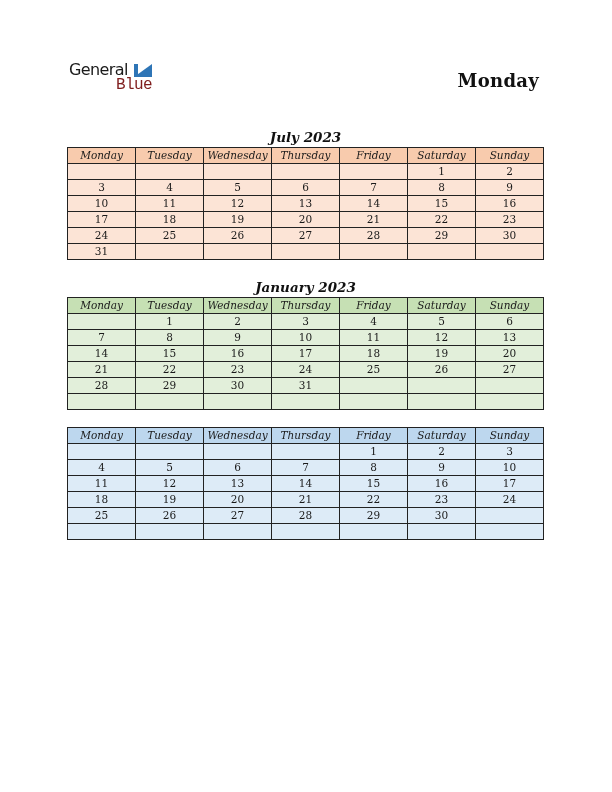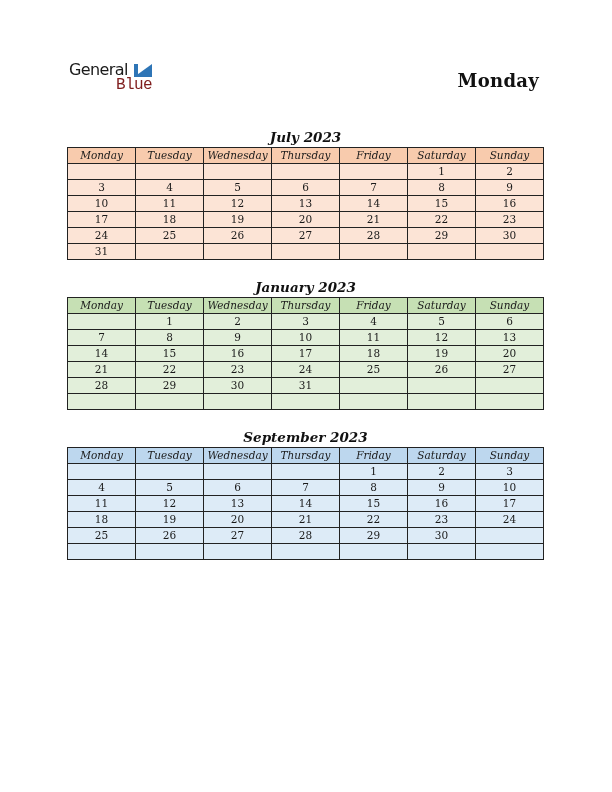--- a/index.html
+++ b/index.html
@@ -199,21 +199,20 @@
           <td style="background: rgb(226, 239, 218);"></td>
           <td style="background: rgb(226, 239, 218);"></td>
           <td style="background: rgb(226, 239, 218);"></td>
           <td style="background: rgb(226, 239, 218);"></td>
         </tr>
       </tbody>
     </table>
 </div>
 
 <div class="month m3">
-  <div class="month-title">September 2023</div>
   <table>
       <thead>
         <tr>
           <th style="background: rgb(189, 215, 238);">Monday</th>
           <th style="background: rgb(189, 215, 238);">Tuesday</th>
           <th style="background: rgb(189, 215, 238);">Wednesday</th>
           <th style="background: rgb(189, 215, 238);">Thursday</th>
           <th style="background: rgb(189, 215, 238);">Friday</th>
           <th style="background: rgb(189, 215, 238);">Saturday</th>
           <th style="background: rgb(189, 215, 238);">Sunday</th>

